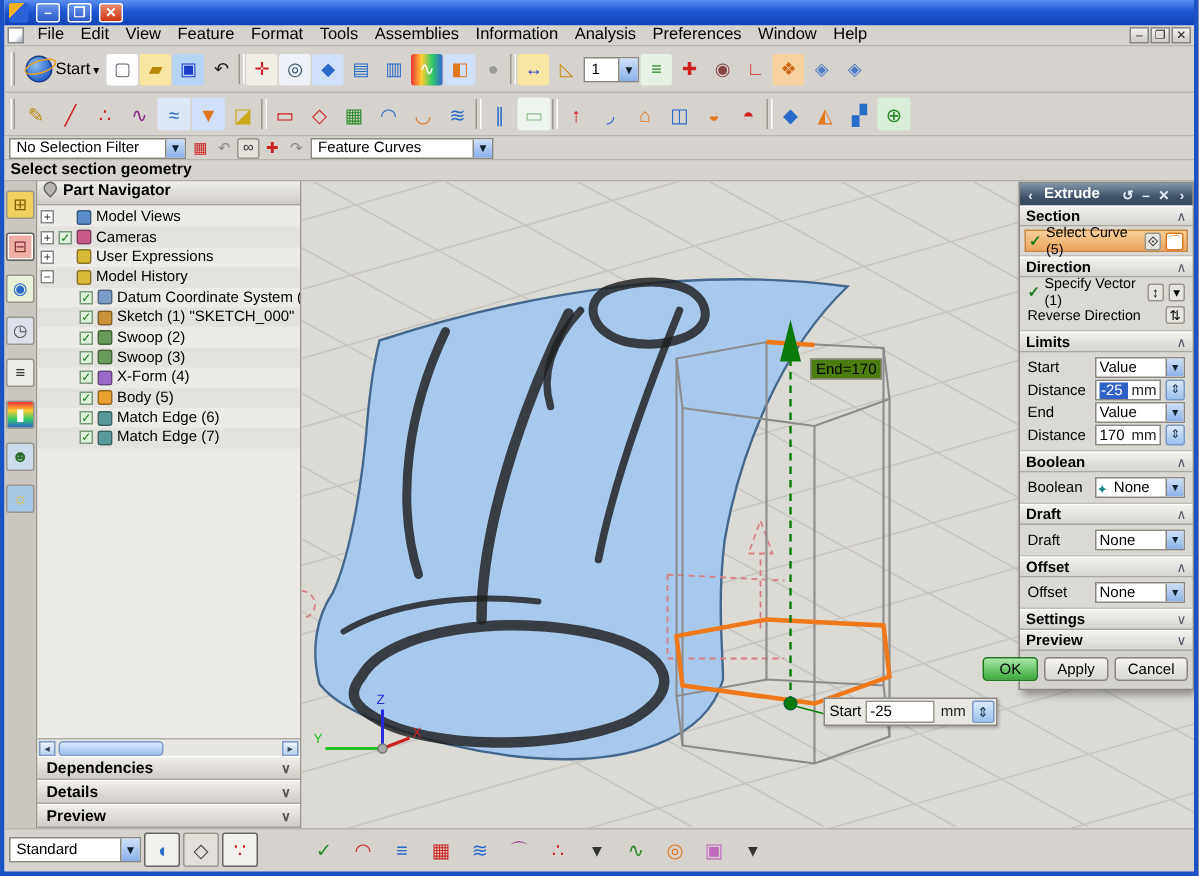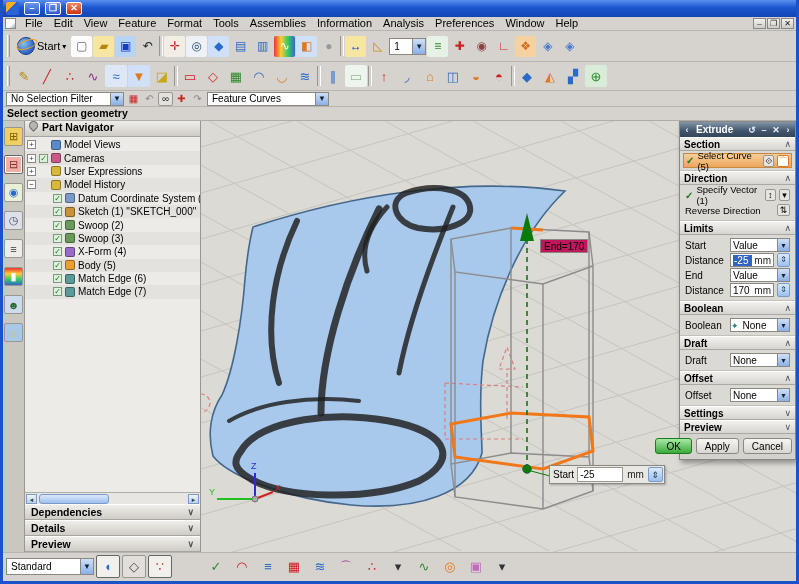--- a/index.html
+++ b/index.html
@@ -69,21 +69,21 @@
   .chip{width:10px;height:10px;border-radius:2px;border:1px solid rgba(0,0,0,.35);flex:0 0 auto}
   .hscroll{height:12px;background:#e8e6e2;border-top:1px solid #b0ada8;display:flex;align-items:center;padding:0 1px}
   .hs-btn{width:11px;height:10px;background:linear-gradient(180deg,#eef4fc,#b8d0f0);border:1px solid #7a9ac8;color:#345;font-size:7px;line-height:9px;text-align:center}
   .hs-thumb{height:10px;width:70px;margin-left:2px;border:1px solid #7a9ac8;border-radius:3px;background:linear-gradient(180deg,#dce9fb,#9cబ);background:linear-gradient(180deg,#dce9fb,#9cc0ee)}
   .nav-foot{height:16px;display:flex;align-items:center;justify-content:space-between;padding:0 6px;font-weight:bold;font-size:10.5px;
             background:linear-gradient(180deg,#f0eeea,#cfccc6);border-top:1px solid #fff;border-bottom:1px solid #a8a5a0}
   .nav-foot .chev{color:#555;font-size:9px}
   
   .viewport{flex:1;position:relative;background:#dcdad5;overflow:hidden}
   .viewport svg{position:absolute;left:0;top:0}
-  .vp-label{position:absolute;background:#be185d;border:1px solid #8a8880;padding:0 3px;font-size:10px;height:14px;line-height:13px}
+  .vp-label{position:absolute;background:#4d7c0f;border:1px solid #8a8880;padding:0 3px;font-size:10px;height:14px;line-height:13px}
   .start-widget{position:absolute;display:flex;align-items:center;height:19px;border:1px solid #8a8880;background:#e9e7e2;
                 box-shadow:1px 1px 2px rgba(0,0,0,.25);font-size:10px}
   .start-widget .lbl{padding:0 3px}
   .start-widget .inp{width:46px;height:15px;background:#fff;border:1px solid #9a978f;padding:0 2px;line-height:14px}
   .start-widget .unit{padding:0 4px;color:#222}
   .spinbtn{width:15px;height:15px;background:linear-gradient(180deg,#dce9fb,#9cc0ee);border:1px solid #7a9ac8;border-radius:2px;
            font-size:9px;display:flex;align-items:center;justify-content:center;color:#134;margin-right:1px}
   
   .dlg{position:absolute;right:0;top:0;width:117px;background:#d4d2cd;border:1px solid #8a8880;box-shadow:2px 3px 5px rgba(0,0,0,.35);font-size:10px}
   .dlg-title{height:15px;background:linear-gradient(180deg,#8496a8,#41546a 60%,#33465c);color:#fff;font-weight:bold;

